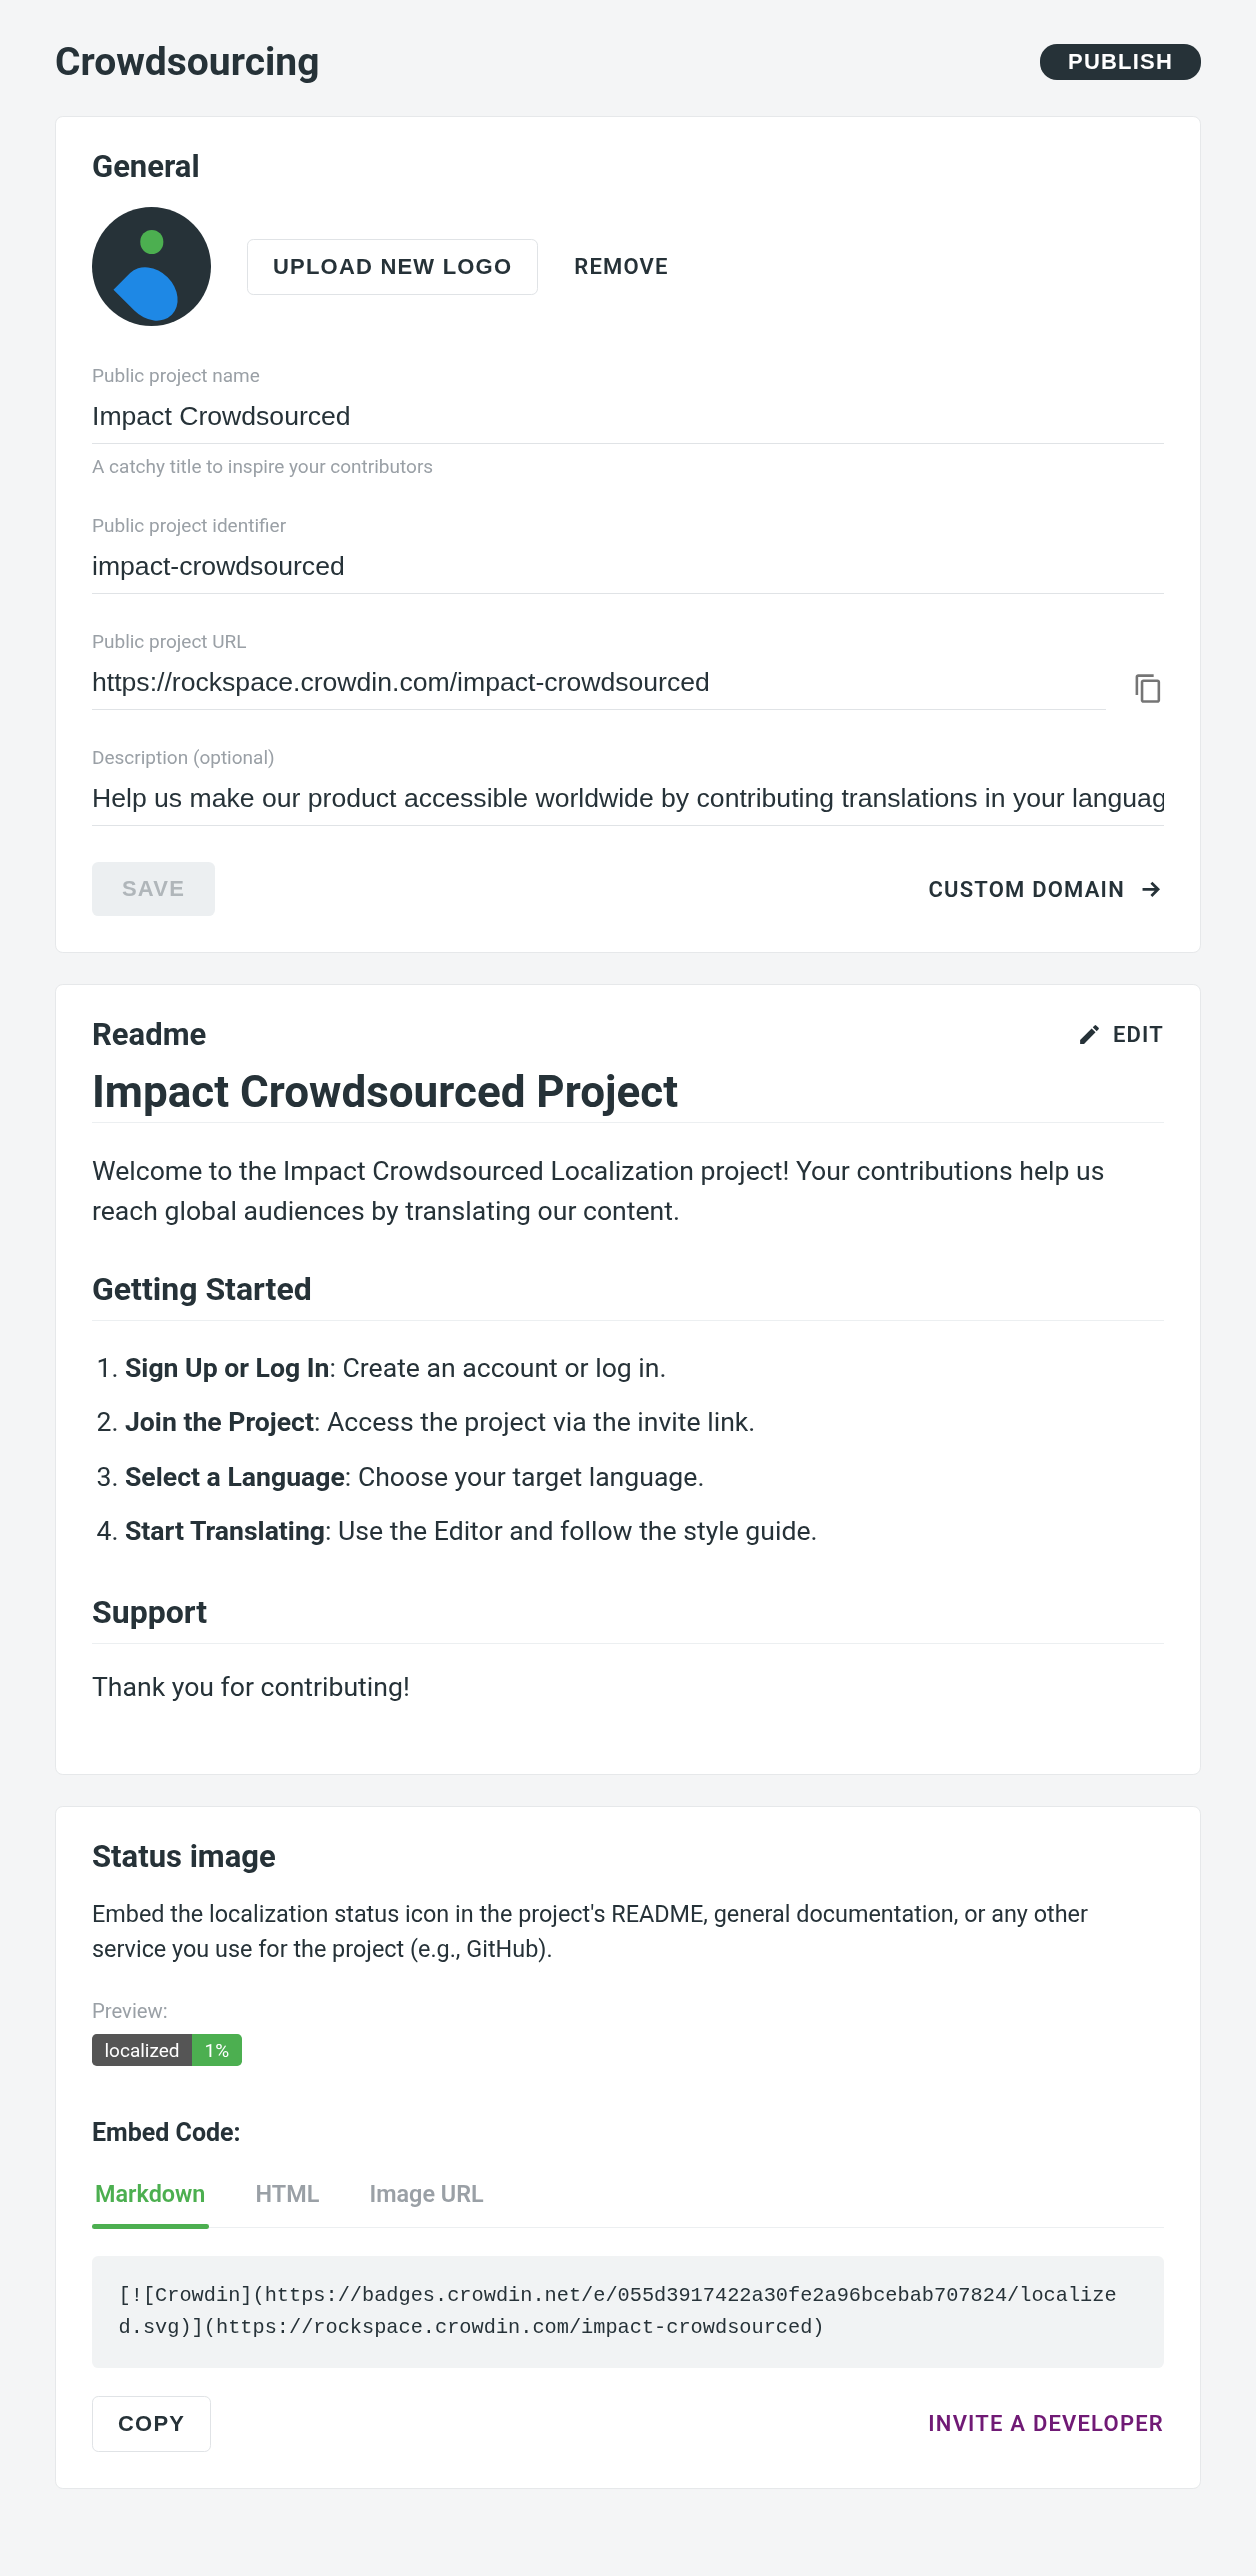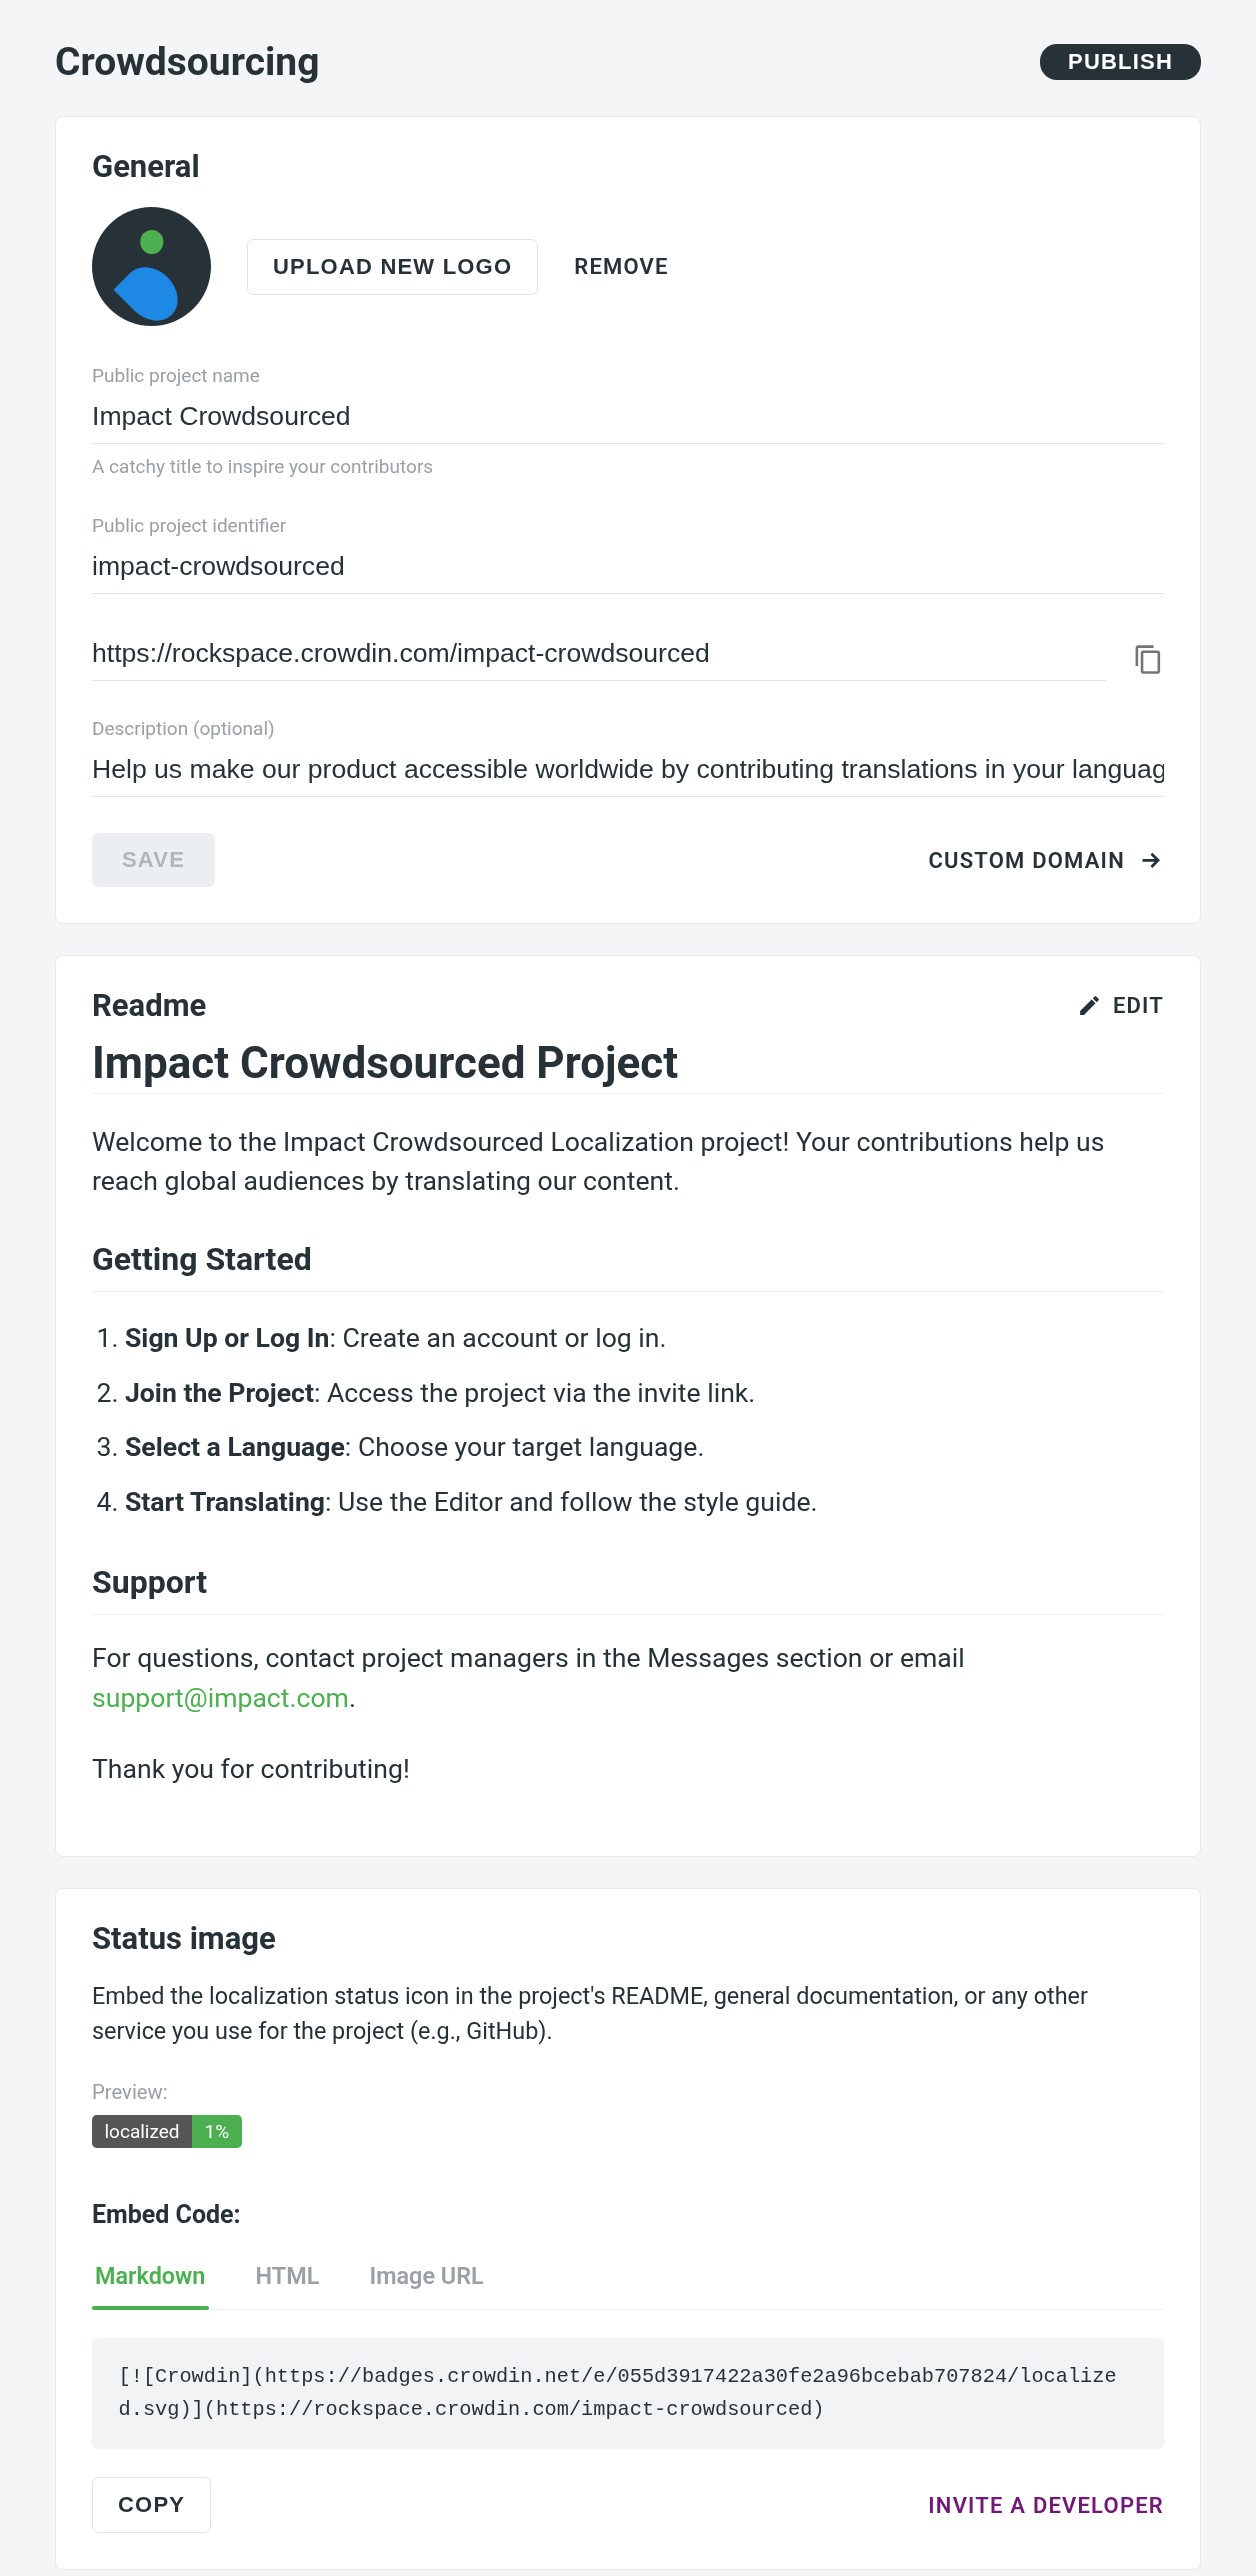--- a/index.html
+++ b/index.html
@@ -123,20 +123,21 @@
       <input class="field-input" value="Impact Crowdsourced" style="">
       <div class="field-hint">A catchy title to inspire your contributors</div>
     </div>
 
     <div class="field">
       <label class="field-label">Public project identifier</label>
       <input class="field-input" value="impact-crowdsourced" style="">
     </div>
 
     <div class="field">
+      <label class="field-label">Public project URL</label>
       <div class="url-row">
         <input class="field-input" value="https://rockspace.crowdin.com/impact-crowdsourced" style="">
         <span class="copy-url-icon">
           <svg width="31" height="31" viewBox="0 0 24 24" fill="currentColor">
               <path d="M16 1H4c-1.1 0-2 .9-2 2v14h2V3h12V1zm3 4H8c-1.1 0-2 .9-2 2v14c0 1.1.9 2 2 2h11c1.1 0 2-.9 2-2V7c0-1.1-.9-2-2-2zm0 16H8V7h11v14z"></path>
             </svg>
         </span>
       </div>
     </div>
 
@@ -170,23 +171,20 @@
       <h1>Impact Crowdsourced Project</h1>
       <p>Welcome to the Impact Crowdsourced Localization project! Your contributions help us reach global audiences by translating our content.</p>
       <h2 class="sub">Getting Started</h2>
       <ol>
         <li><span class="step-title">Sign Up or Log In</span><span>: Create an account or log in.</span></li>
         <li><span class="step-title">Join the Project</span><span>: Access the project via the invite link.</span></li>
         <li><span class="step-title">Select a Language</span><span>: Choose your target language.</span></li>
         <li><span class="step-title">Start Translating</span><span>: Use the Editor and follow the style guide.</span></li>
       </ol>
       <h2 class="sub">Support</h2>
-      <p>
-        <span>For questions, contact project managers in the Messages section or email </span><a href="#">support@impact.com</a><span>.</span>
-      </p>
       <p>Thank you for contributing!</p>
     </div>
   </div>
 
   <div class="card">
     <h2>Status image</h2>
     <p class="status-desc">Embed the localization status icon in the project's README, general documentation, or any other service you use for the project (e.g., GitHub).</p>
     <div class="preview-label">Preview:</div>
     <div class="badge">
       <span class="badge-left">localized</span>

